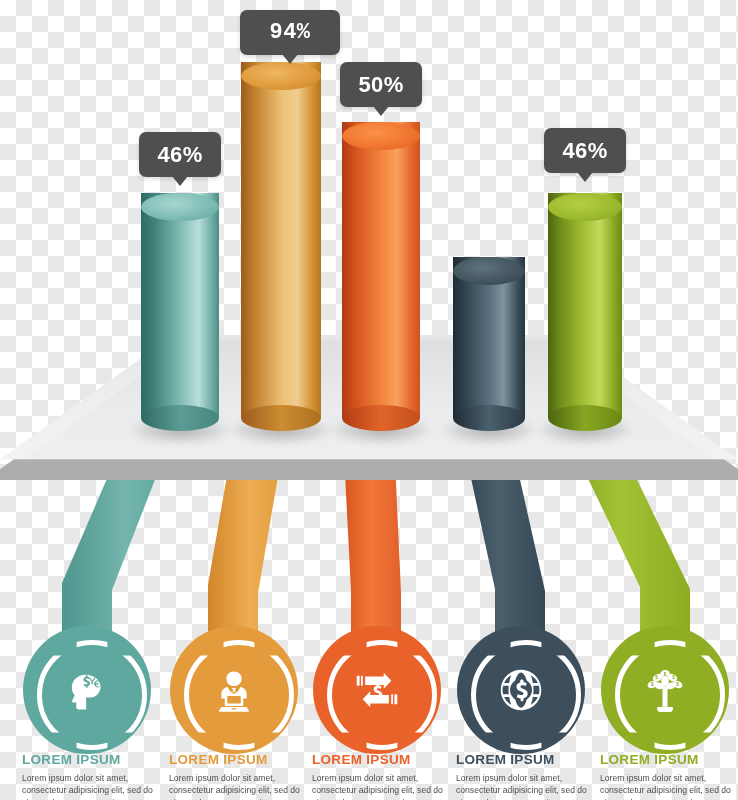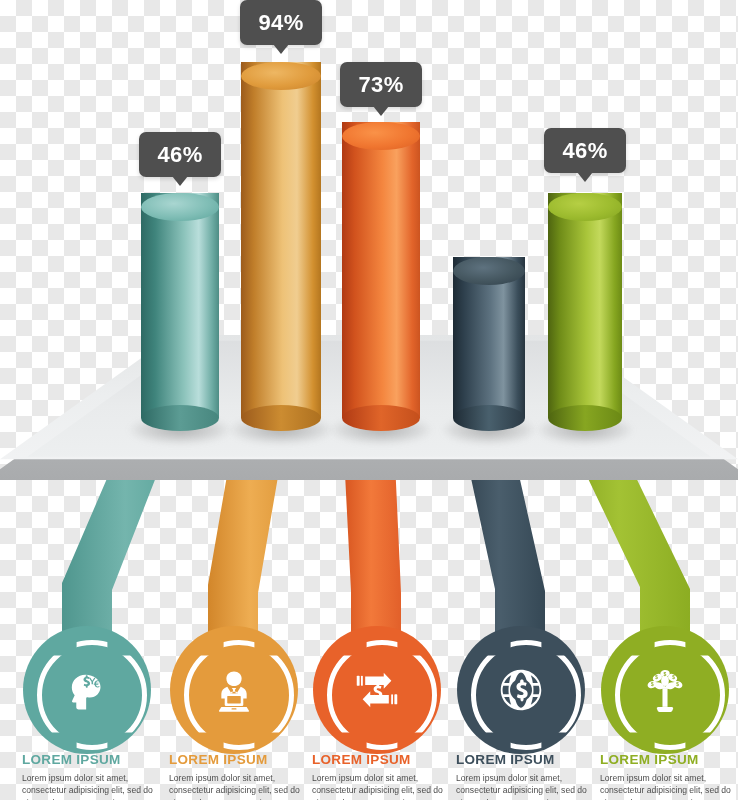--- a/index.html
+++ b/index.html
@@ -196,25 +196,25 @@
   <div class="cyl" style="left:548px;top:193px;width:74px;height:225px;">
     <div class="shadow"></div>
     <div class="body" style="height:225px;background:linear-gradient(90deg,#4e6510 0%,#6f8c18 16%,#a9c53a 52%,#c3d95c 70%,#86a620 90%,#6d8b15 100%);"></div>
     <div class="base" style="background:linear-gradient(90deg,#4e6510,#87a621 50%,#6b8915);"></div>
     <div class="cap" style="background:radial-gradient(ellipse at 42% 38%,#b6cf44 0%,#9cbb2e 55%,#84a421 100%);"></div>
   </div>
 
   <div class="bubble" style="left:139px;top:132px;width:82px;height:45px;">
     <span>46%</span>
   </div>
-  <div class="bubble" style="left:240px;top:0px;width:82px;height:45px;">
+  <div class="bubble" style="left:240px;top:10px;width:100px;height:45px;font-family:Liberation Mono, monospace;">
     <span>94%</span>
   </div>
   <div class="bubble" style="left:340px;top:62px;width:82px;height:45px;">
-    <span>73%</span>
+    <span>50%</span>
   </div>
   <div class="bubble" style="left:544px;top:128px;width:82px;height:45px;">
     <span>46%</span>
   </div>
 
   <div class="col" style="left:13px;">
     <div class="circle-wrap">
       <div class="circle" style="background:#5FA8A0;"></div>
       <div class="ring"></div>
       <div class="glyph">

